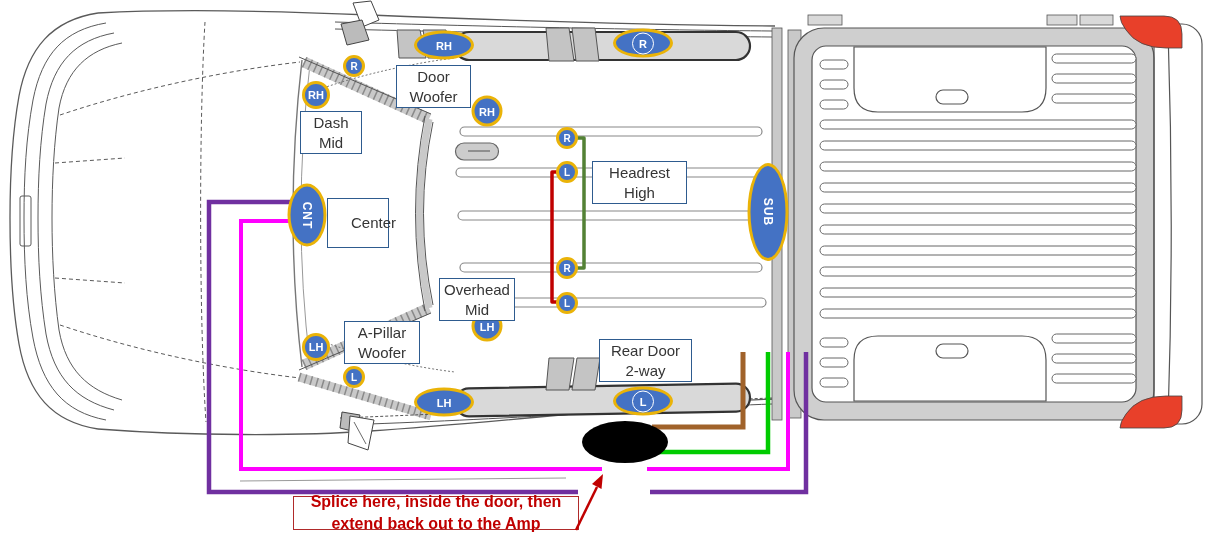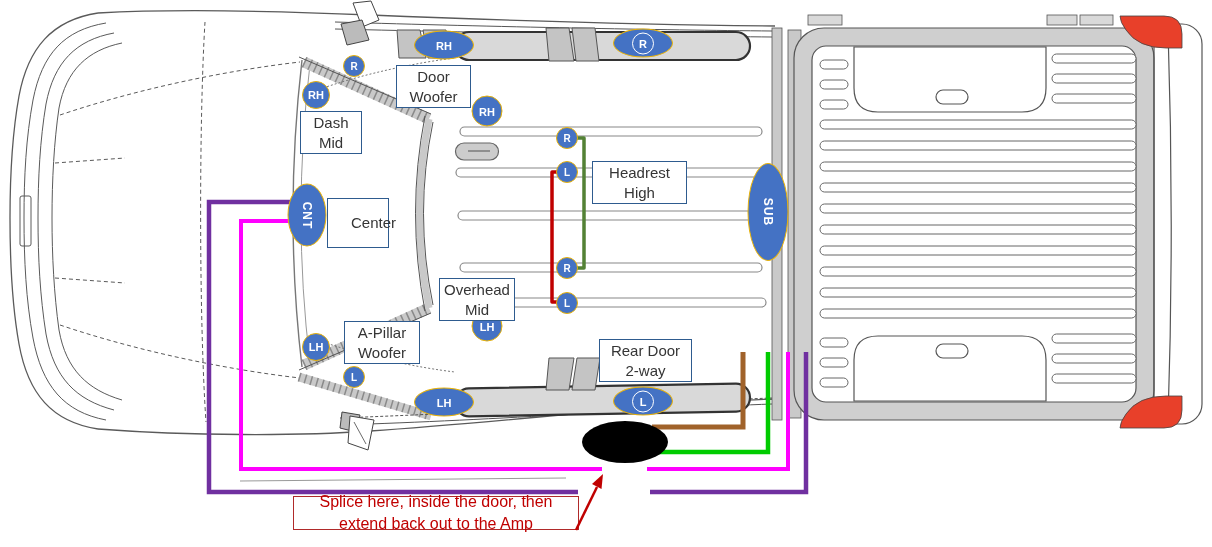--- a/index.html
+++ b/index.html
@@ -5,21 +5,21 @@
   html,body { margin:0; padding:0; background:#fff; }
   .stage {
     position:relative; width:1212px; height:547px; background:#fff;
     font-family:"Liberation Sans", sans-serif; overflow:hidden;
   }
   svg.art { position:absolute; left:0; top:0; z-index:1; }
   svg.overlay { position:absolute; left:0; top:0; z-index:3; pointer-events:none; }
 
   
   .marker {
-    position:absolute; z-index:2; background:#4472C4; border:1px solid #eab308;
+    position:absolute; z-index:2; background:#4472C4; border:3px solid #eab308;
     color:#fff; display:flex; align-items:center; justify-content:center;
     font-weight:bold; border-radius:50%; transform:translate(-50%,-50%);
     box-sizing:border-box; text-align:center;
   }
   .m-oval      { width:60px; height:29px; font-size:11px; }
   .m-circle-lg { width:31px; height:31px; font-size:11px; }
   .m-circle-md { width:28px; height:28px; font-size:11px; }
   .m-circle-sm { width:22px; height:22px; font-size:10px; }
   .m-tall      { font-size:12px; letter-spacing:1px; }
   .m-tall .rot { transform:rotate(90deg); display:block; }
@@ -222,21 +222,21 @@
     <span class="rot">SUB</span>
   </div>
 
   <div class="label-box" style="left:396px; top:65px; width:75px; height:43px;">Door Woofer</div>
   <div class="label-box" style="left:300px; top:111px; width:62px; height:43px;">Dash Mid</div>
   <div class="label-box" style="left:327px; top:198px; width:62px; height:50px;padding-left:34px;">Center</div>
   <div class="label-box" style="left:592px; top:161px; width:95px; height:43px;">Headrest High</div>
   <div class="label-box" style="left:439px; top:278px; width:76px; height:43px;">Overhead Mid</div>
   <div class="label-box" style="left:344px; top:321px; width:76px; height:43px;">A-Pillar Woofer</div>
   <div class="label-box" style="left:599px; top:339px; width:93px; height:43px;">Rear Door 2-way</div>
-  <div class="label-box label-splice" style="left:293px; top:496px; width:286px; height:34px;">Splice here, inside the door, then extend back out to the Amp</div>
+  <div class="label-box label-splice" style="left:293px; top:496px; width:286px; height:34px;font-weight:bold;">Splice here, inside the door, then extend back out to the Amp</div>
 
   <svg class="overlay" width="1212" height="547" viewBox="0 0 1212 547">
     <g>
       <path d="M576,530 L597,487" fill="none" stroke-width="2.5" stroke="#C00000"></path>
       <polygon points="603,474 601.5,489 592,484" fill="#C00000"></polygon>
     </g>
   </svg>
 
 </div>
 

